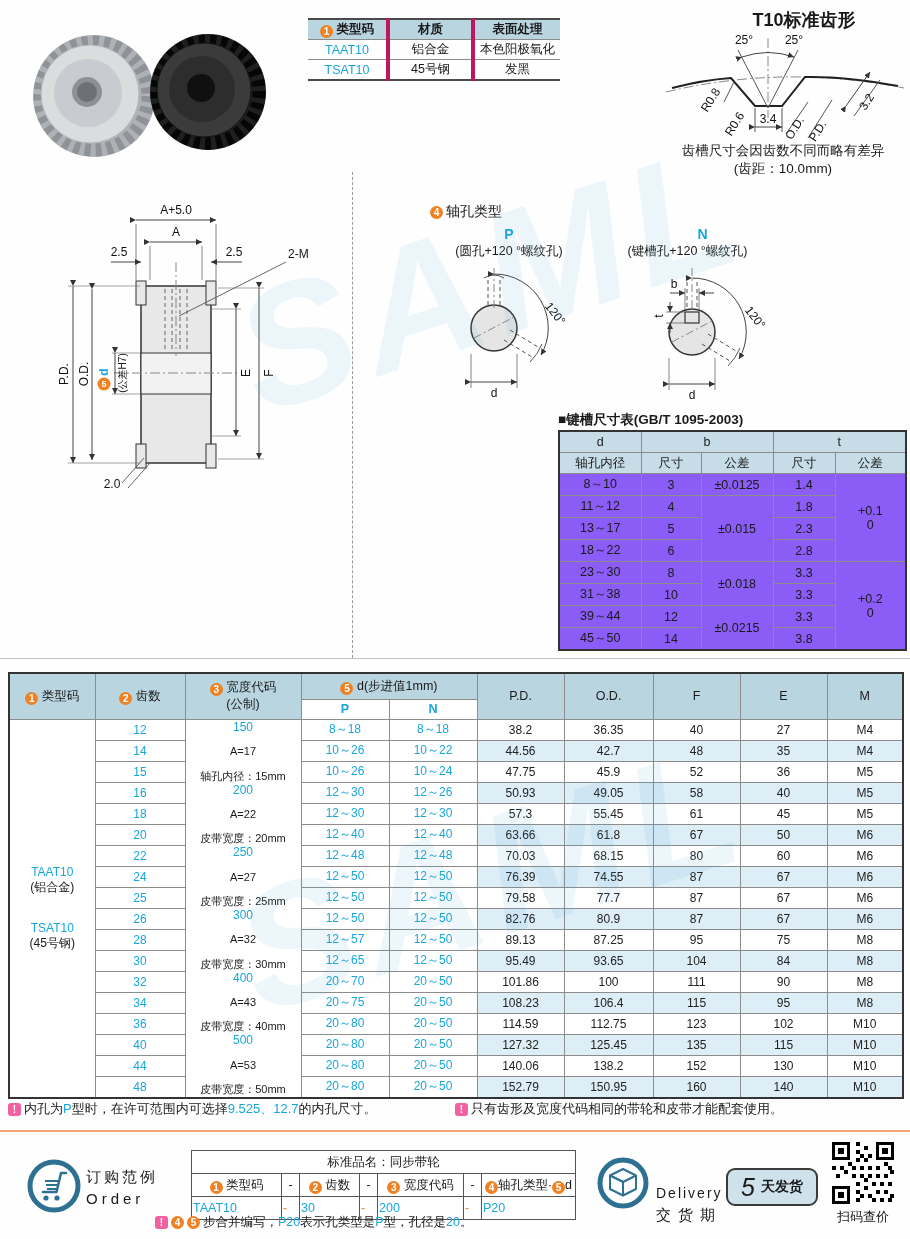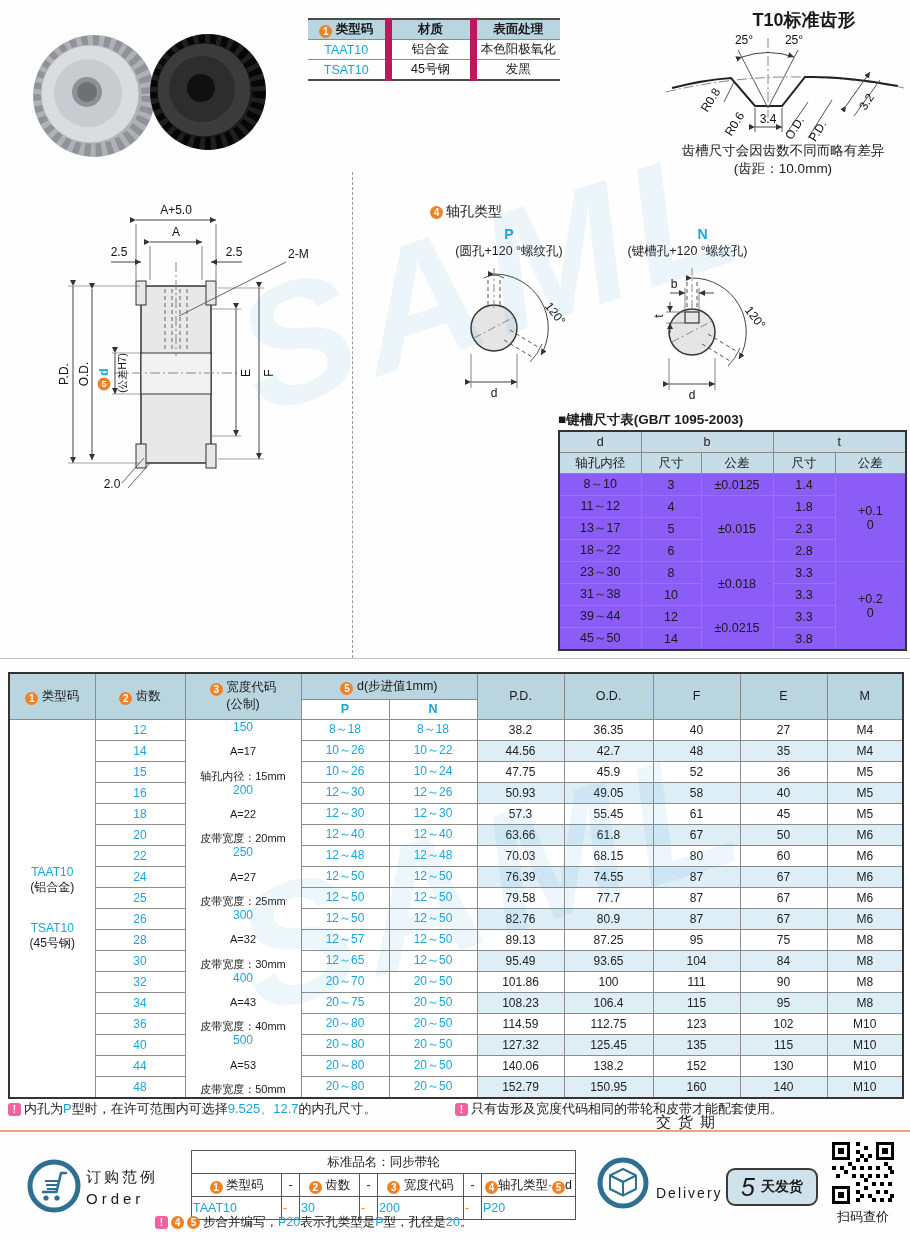--- a/index.html
+++ b/index.html
@@ -12,21 +12,21 @@
       background:#f08122;color:#fff;font-size:10px;font-weight:bold;flex:none;vertical-align:-2px;}
   .pb{display:inline-flex;align-items:center;justify-content:center;width:13px;height:13px;border-radius:3px;
       background:#f2619f;color:#fff;font-size:10px;font-weight:bold;flex:none;vertical-align:-2px;}
   table{border-collapse:collapse;table-layout:fixed;}
   .grid{border:2px solid #333;background:#fff;}
   .grid th,.grid td{border:1px solid #8c8c8c;text-align:center;padding:0;overflow:hidden;}
   
   .mtable{width:252px;border-top:2px solid #4a4a4a;border-bottom:2px solid #4a4a4a;}
   .mtable th,.mtable td{border-bottom:1px solid #8c8c8c;height:19px;font-size:12.5px;text-align:center;padding:0;}
   .mtable th{background:#b9d5e0;font-weight:bold;}
-  .mtable td+td,.mtable th+th{border-left:7px solid #be185d;}
+  .mtable td+td,.mtable th+th{border-left:4px solid #be185d;}
   
   .ktable th,.ktable td{font-size:12.5px;}
   .ktable th{background:#c6dde8;font-weight:normal;height:20px;}
   .ktable td{background:#8b5cf6;height:21px;}
   
   .ptable th{font-size:12.5px;font-weight:normal;background:#b9d5e0;}
   .ptable td{height:20px;font-size:12px;background:#fff;}
   .ptable .pnth{background:#fff;color:#17a6dc;font-weight:bold;}
   .ptable tr.alt td.rt{background:#ddeef6;}
   .ptable td.rt{color:#222;}
@@ -663,21 +663,21 @@
     <span class="ob">5</span>
     <span><span>步合并编写，</span><span class="blue">P20</span><span>表示孔类型是</span><span class="blue">P</span><span>型，孔径是</span><span class="blue">20</span><span>。</span></span>
   </div>
 
   <svg class="abs" style="left:596px;top:1156px" width="54" height="54" viewBox="0 0 54 54">
     <circle cx="27" cy="27" r="23" fill="#fff" stroke="#2e7092" stroke-width="5"></circle>
     <path d="M27 13 L40 19.5 L27 26 L14 19.5 Z" fill="#fff" stroke="#2e7092" stroke-width="2" stroke-linejoin="round"></path>
     <path d="M14 19.5 V33 L27 39.5 V26 Z" fill="#fff" stroke="#2e7092" stroke-width="2" stroke-linejoin="round"></path>
     <path d="M40 19.5 V33 L27 39.5" fill="#fff" stroke="#2e7092" stroke-width="2" stroke-linejoin="round"></path>
   </svg>
-  <div class="abs" style="left:656px;top:1113px;font-size:15px;letter-spacing:7px">交货期</div>
+  <div class="abs" style="left:656px;top:1206px;font-size:15px;letter-spacing:7px">交货期</div>
   <div class="abs" style="left:656px;top:1185px;font-size:14px;letter-spacing:2px">Delivery</div>
   <div class="abs" style="left:726px;top:1168px;width:88px;height:34px;background:#cfe2ec;border:2px solid #3a3a3a;border-radius:9px;display:flex;align-items:center;justify-content:center;gap:6px">
     <span style="font-style:italic;font-size:25px">5</span>
     <span style="font-size:14px;font-weight:bold">天发货</span>
   </div>
   <svg class="abs" style="left:832px;top:1142px" width="62" height="62" viewBox="0 0 62 62">
     <rect x="0" y="0" width="62" height="62" fill="#fff"></rect>
     <g fill="#000">
       <rect x="0" y="0" width="18" height="18"></rect>
         <rect x="44" y="0" width="18" height="18"></rect>

